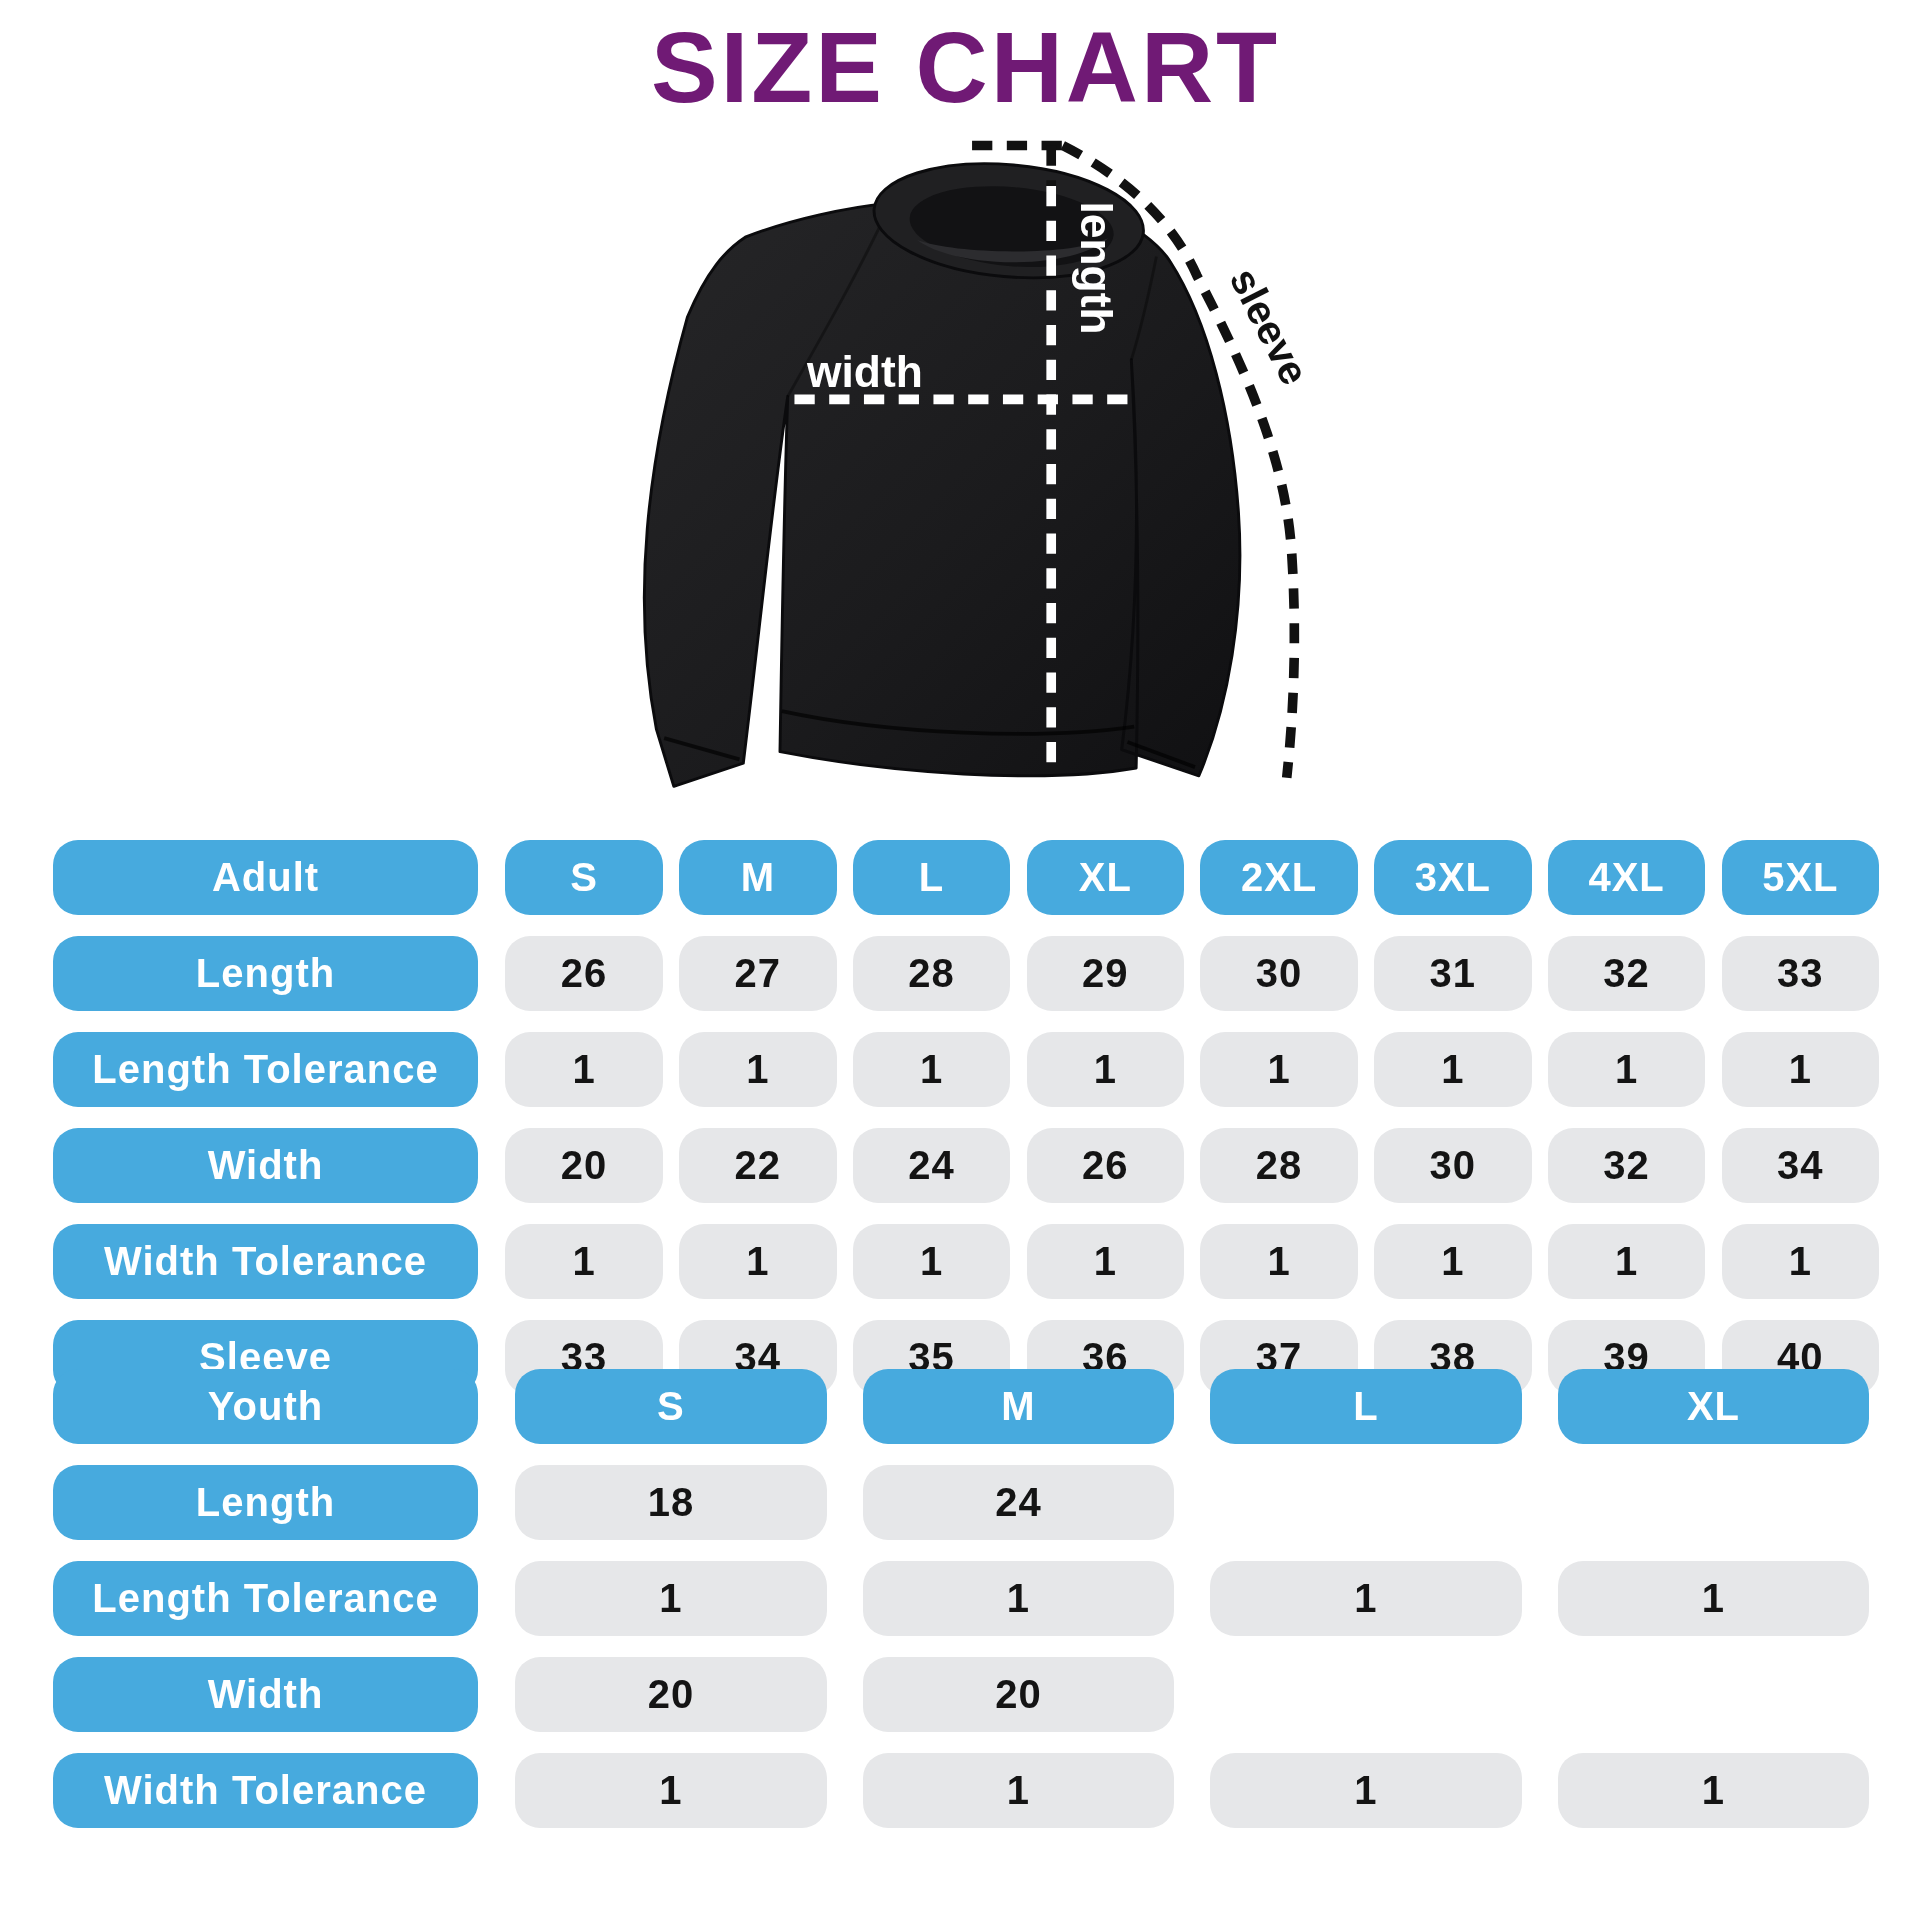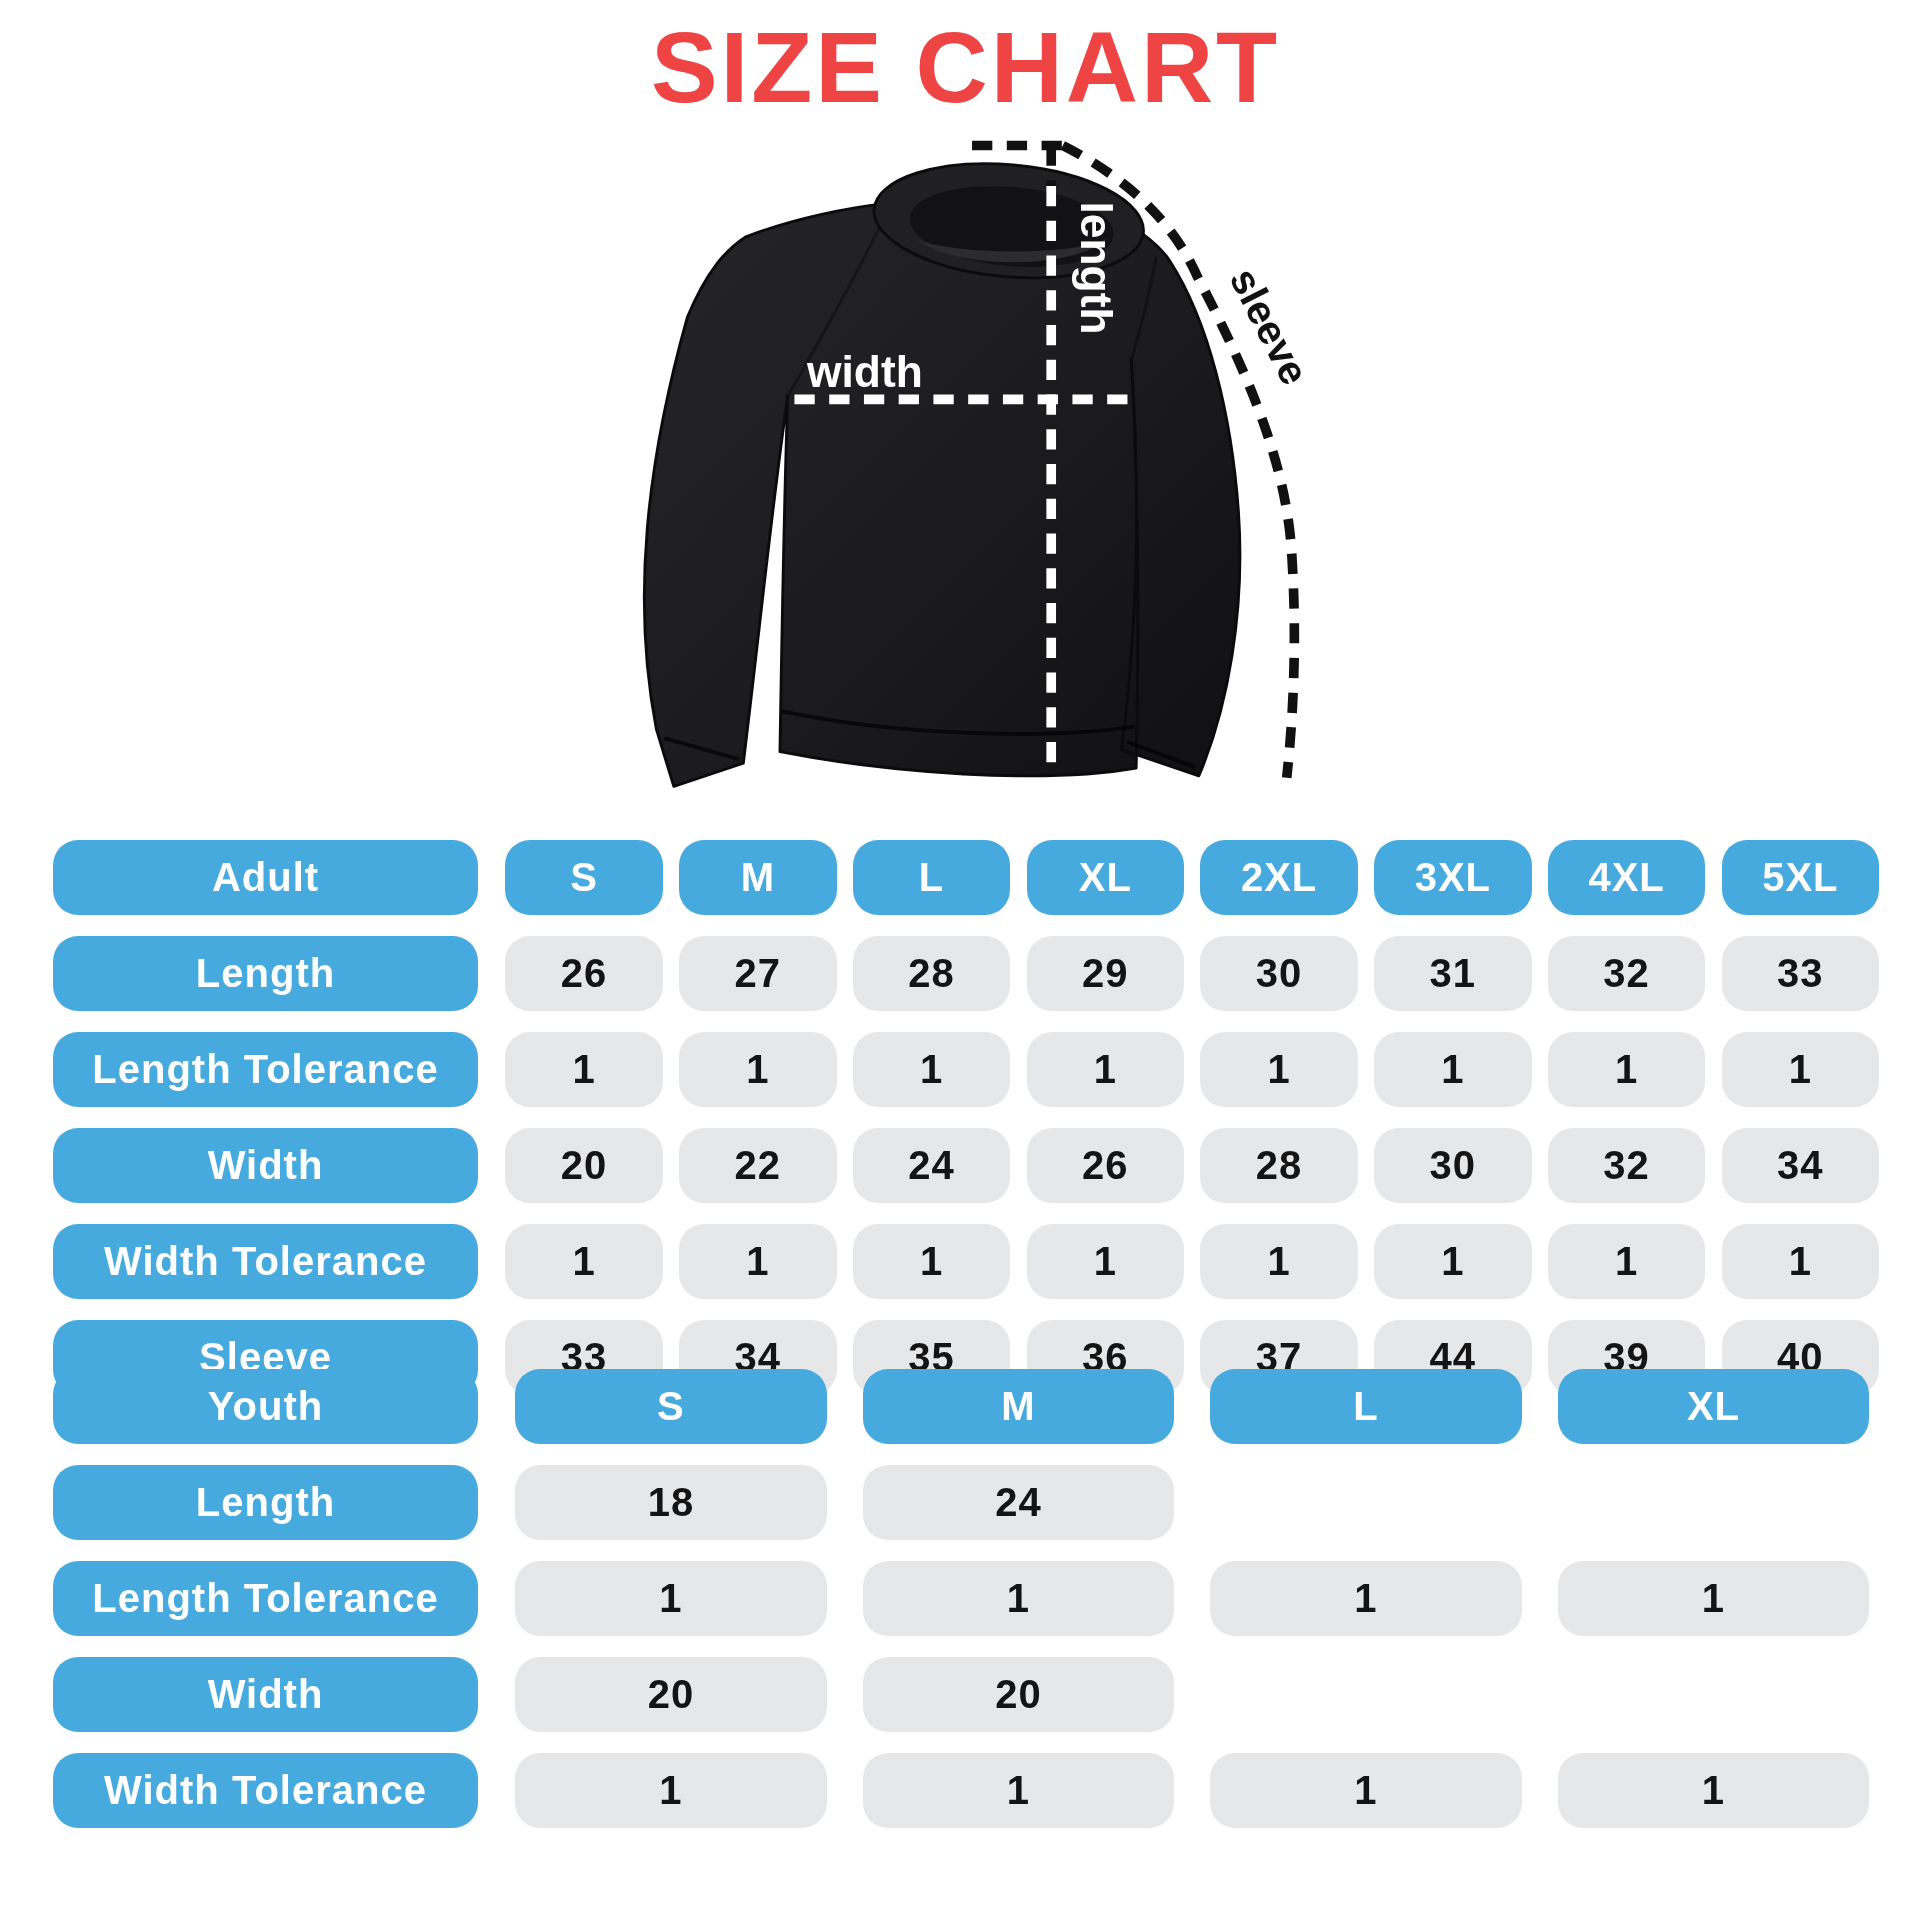--- a/index.html
+++ b/index.html
@@ -2,21 +2,21 @@
 <html><head>
 <meta charset="utf-8">
 <style>
   html,body{margin:0;padding:0}
   body{
     width:1931px;height:1931px;position:relative;background:#ffffff;
     font-family:"Liberation Sans",sans-serif;overflow:hidden;
   }
   .title{
     position:absolute;top:9.7px;left:0;width:100%;text-align:center;
-    font-size:100px;font-weight:bold;letter-spacing:2.9px;color:#ef4444;
+    font-size:100px;font-weight:bold;letter-spacing:2.9px;color:#701a75;
   }
   #figure{position:absolute;left:502px;top:97px;width:888px;height:734px}
   #figure svg{width:100%;height:100%}
   .size-table{position:absolute;left:53px;width:1826px}
   #adult-table{top:840px}
   #youth-table{top:1369px}
   .trow{display:grid;column-gap:16.4px;margin-bottom:21px;height:75px}
   #adult-table .trow{grid-template-columns:436px repeat(8,1fr)}
   #youth-table .trow{grid-template-columns:436px repeat(4,1fr)}
   .pill{
@@ -139,21 +139,21 @@
       <div class="pill grey">1</div>
       <div class="pill grey">1</div>
     </div>
     <div class="trow">
       <div class="pill blue label">Sleeve</div>
       <div class="pill grey">33</div>
       <div class="pill grey">34</div>
       <div class="pill grey">35</div>
       <div class="pill grey">36</div>
       <div class="pill grey">37</div>
-      <div class="pill grey">44</div>
+      <div class="pill grey">38</div>
       <div class="pill grey">39</div>
       <div class="pill grey">40</div>
     </div>
   </div>
 <div id="youth-table" class="size-table">
     <div class="trow">
       <div class="pill blue label">Youth</div>
       <div class="pill blue">S</div>
       <div class="pill blue">M</div>
       <div class="pill blue">L</div>

